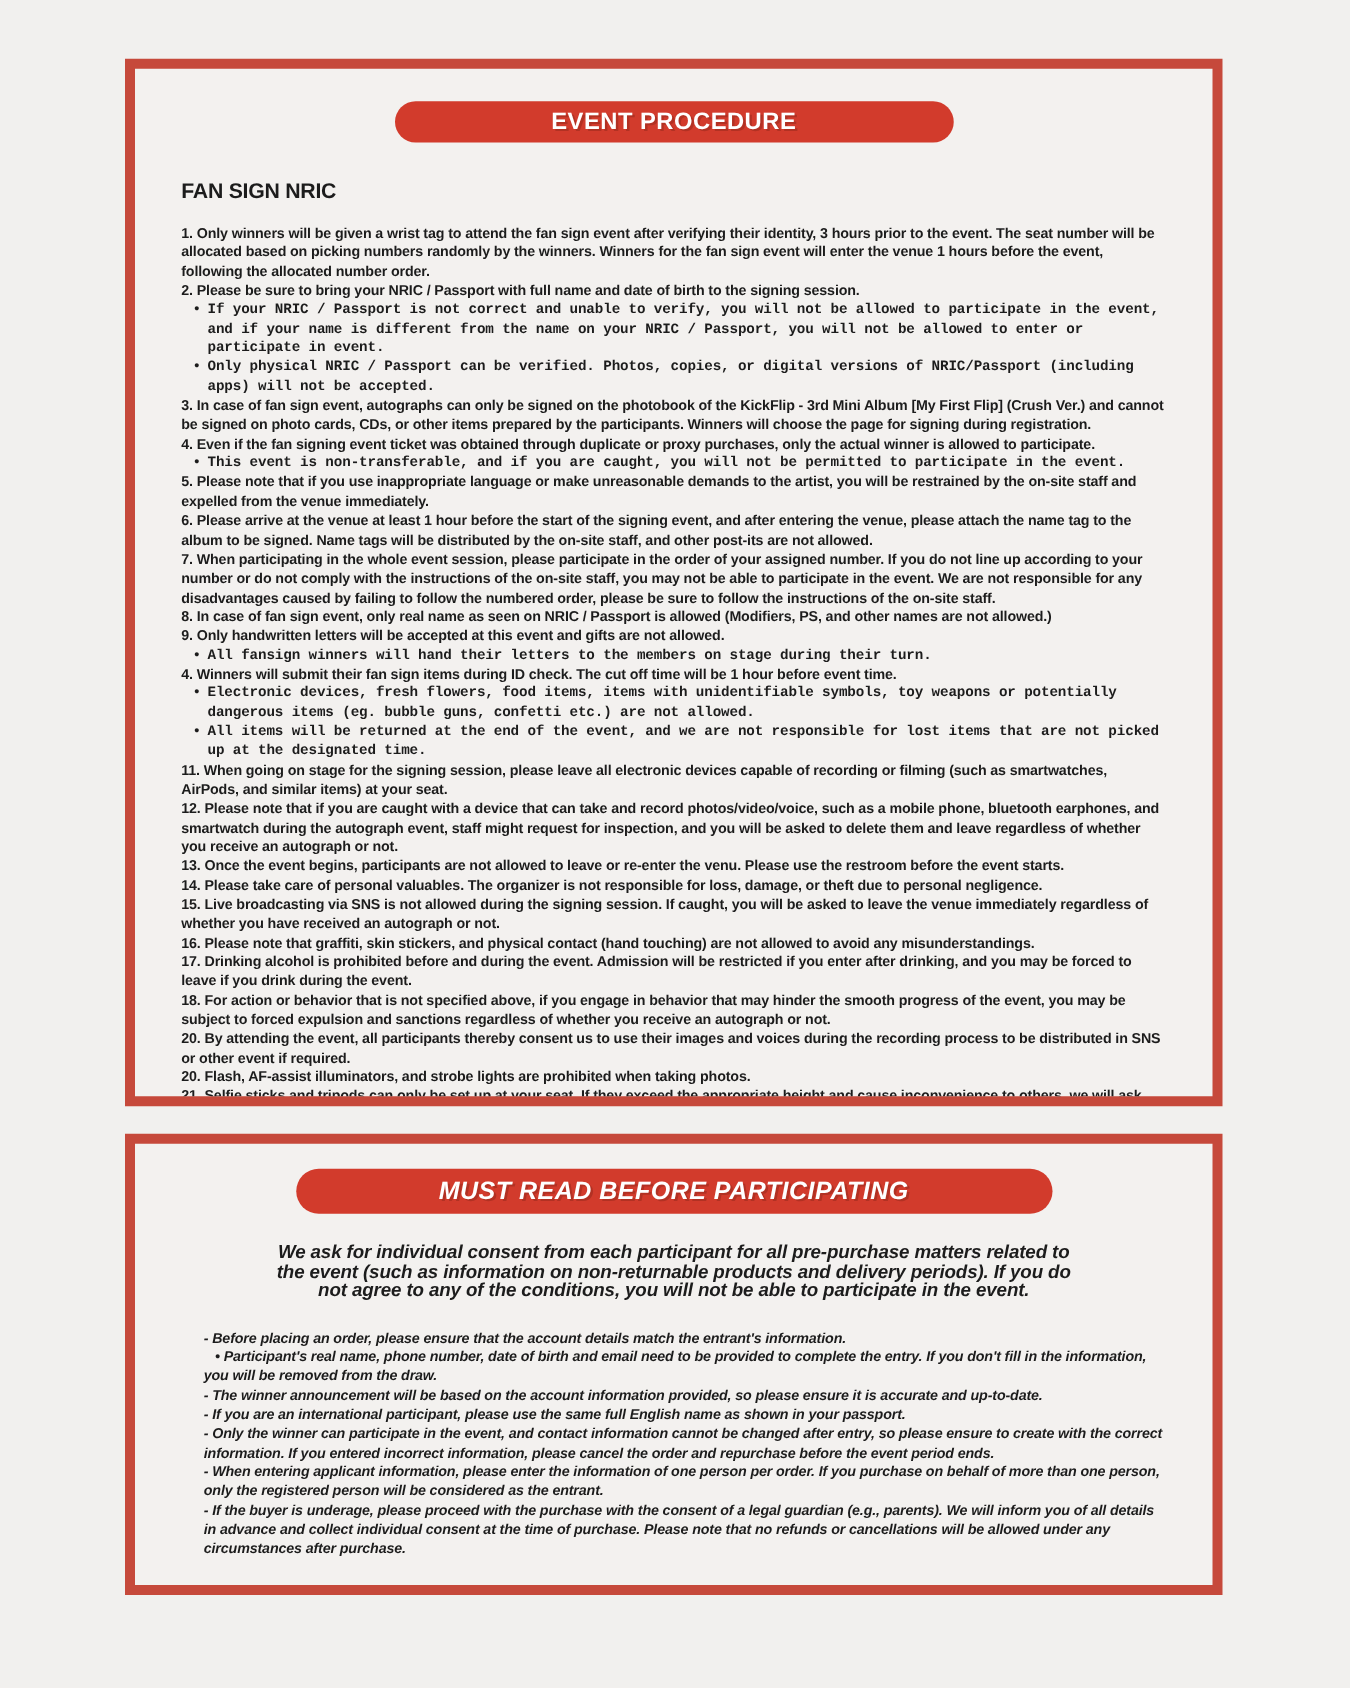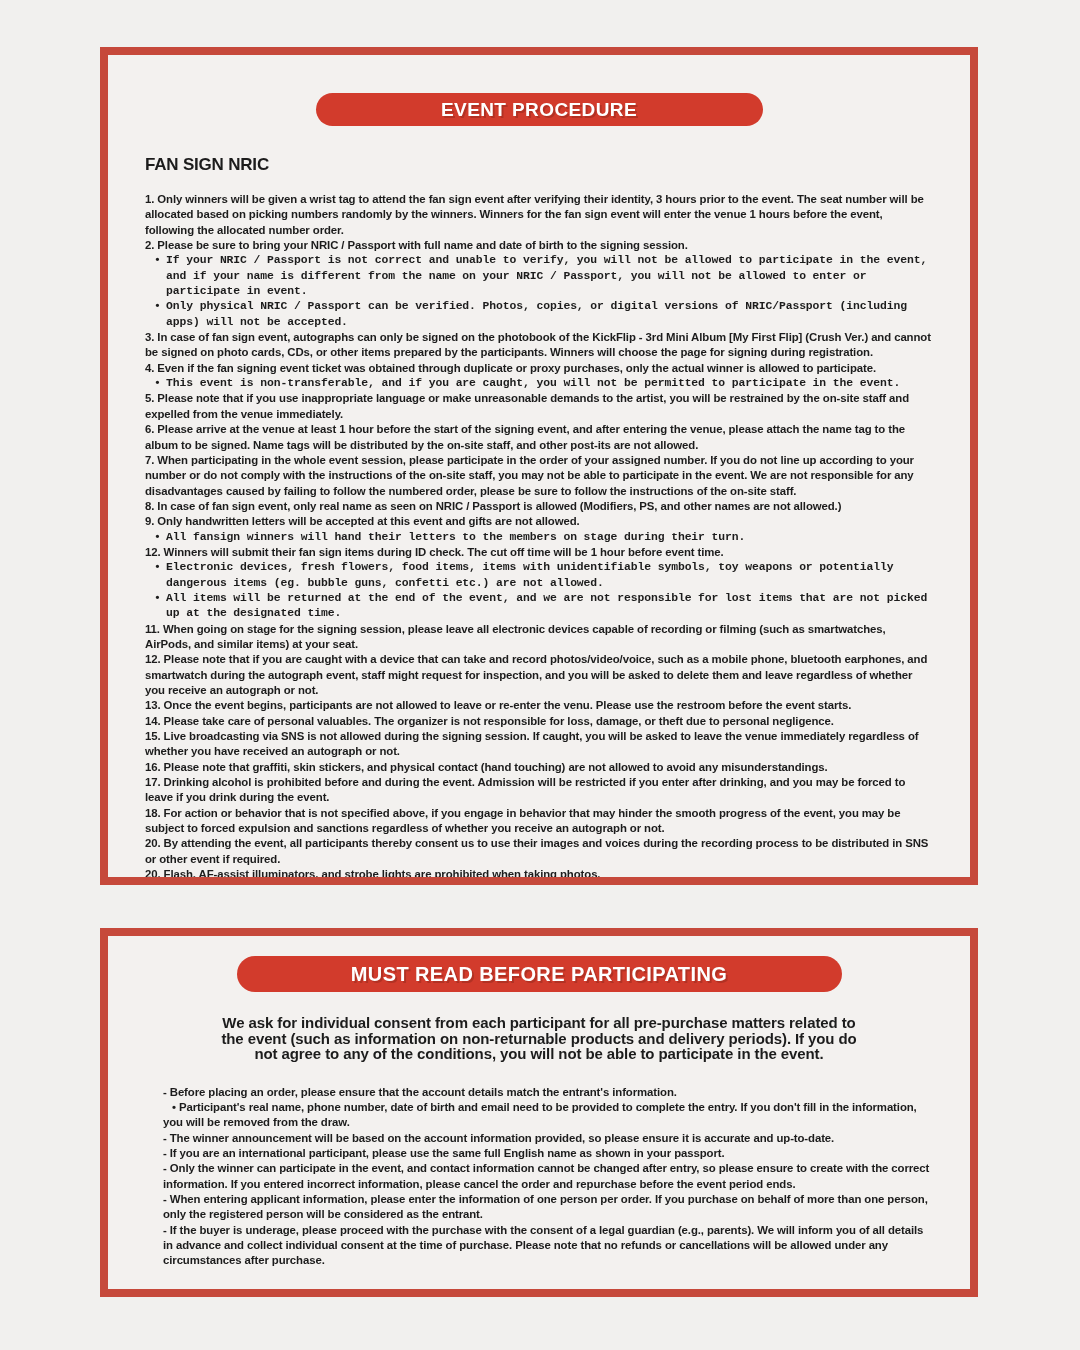--- a/index.html
+++ b/index.html
@@ -21,34 +21,34 @@
   }
   .box{
     position:absolute;
     left:100px;
     width:878px;
     border:8px solid var(--border-red);
     background:var(--box-bg);
     overflow:hidden;
   }
   .box1{ top:47px; height:838px; }
-  .box2{ top:928px; height:369px; }
+  .box2{ top:907px; height:369px;font-style:italic; }
 
   .banner{
     background:var(--banner-red);
     color:#ffffff;
     text-align:center;
     font-weight:bold;
     border-radius:18px;
     letter-spacing:0.4px;
     text-shadow:2px 2px 0 rgba(96,24,16,0.28);
   }
   .banner1{
     width:447px; height:33px;
-    margin:38px auto 0;
+    margin:26px auto 0;
     font-size:19px; line-height:33px;
   }
   .banner2{
     width:605px; height:36px;
     margin:20px auto 0;
     font-size:20px; line-height:36px;
   }
 
   .heading{
     margin:29px 0 0 37px;
@@ -109,21 +109,21 @@
       <p class="bullet">Only physical NRIC / Passport can be verified. Photos, copies, or digital versions of NRIC/Passport (including apps) will not be accepted.</p>
       <p class="item">3. In case of fan sign event, autographs can only be signed on the photobook of the KickFlip - 3rd Mini Album [My First Flip] (Crush Ver.) and cannot be signed on photo cards, CDs, or other items prepared by the participants. Winners will choose the page for signing during registration.</p>
       <p class="item">4. Even if the fan signing event ticket was obtained through duplicate or proxy purchases, only the actual winner is allowed to participate.</p>
       <p class="bullet">This event is non-transferable, and if you are caught, you will not be permitted to participate in the event.</p>
       <p class="item">5. Please note that if you use inappropriate language or make unreasonable demands to the artist, you will be restrained by the on-site staff and expelled from the venue immediately.</p>
       <p class="item">6. Please arrive at the venue at least 1 hour before the start of the signing event, and after entering the venue, please attach the name tag to the album to be signed. Name tags will be distributed by the on-site staff, and other post-its are not allowed.</p>
       <p class="item">7. When participating in the whole event session, please participate in the order of your assigned number. If you do not line up according to your number or do not comply with the instructions of the on-site staff, you may not be able to participate in the event. We are not responsible for any disadvantages caused by failing to follow the numbered order, please be sure to follow the instructions of the on-site staff.</p>
       <p class="item">8. In case of fan sign event, only real name as seen on NRIC / Passport is allowed (Modifiers, PS, and other names are not allowed.)</p>
       <p class="item">9. Only handwritten letters will be accepted at this event and gifts are not allowed.</p>
       <p class="bullet">All fansign winners will hand their letters to the members on stage during their turn.</p>
-      <p class="item">12. Winners will submit their fan sign items during ID check. The cut off time will be 1 hour before event time.</p>
+      <p class="item">4. Winners will submit their fan sign items during ID check. The cut off time will be 1 hour before event time.</p>
       <p class="bullet">Electronic devices, fresh flowers, food items, items with unidentifiable symbols, toy weapons or potentially dangerous items (eg. bubble guns, confetti etc.) are not allowed.</p>
       <p class="bullet">All items will be returned at the end of the event, and we are not responsible for lost items that are not picked up at the designated time.</p>
       <p class="item">11. When going on stage for the signing session, please leave all electronic devices capable of recording or filming (such as smartwatches, AirPods, and similar items) at your seat.</p>
       <p class="item">12. Please note that if you are caught with a device that can take and record photos/video/voice, such as a mobile phone, bluetooth earphones, and smartwatch during the autograph event, staff might request for inspection, and you will be asked to delete them and leave regardless of whether you receive an autograph or not.</p>
       <p class="item">13. Once the event begins, participants are not allowed to leave or re-enter the venu. Please use the restroom before the event starts.</p>
       <p class="item">14. Please take care of personal valuables. The organizer is not responsible for loss, damage, or theft due to personal negligence.</p>
       <p class="item">15. Live broadcasting via SNS is not allowed during the signing session. If caught, you will be asked to leave the venue immediately regardless of whether you have received an autograph or not.</p>
       <p class="item">16. Please note that graffiti, skin stickers, and physical contact (hand touching) are not allowed to avoid any misunderstandings.</p>
       <p class="item">17. Drinking alcohol is prohibited before and during the event. Admission will be restricted if you enter after drinking, and you may be forced to leave if you drink during the event.</p>
       <p class="item">18. For action or behavior that is not specified above, if you engage in behavior that may hinder the smooth progress of the event, you may be subject to forced expulsion and sanctions regardless of whether you receive an autograph or not.</p>

